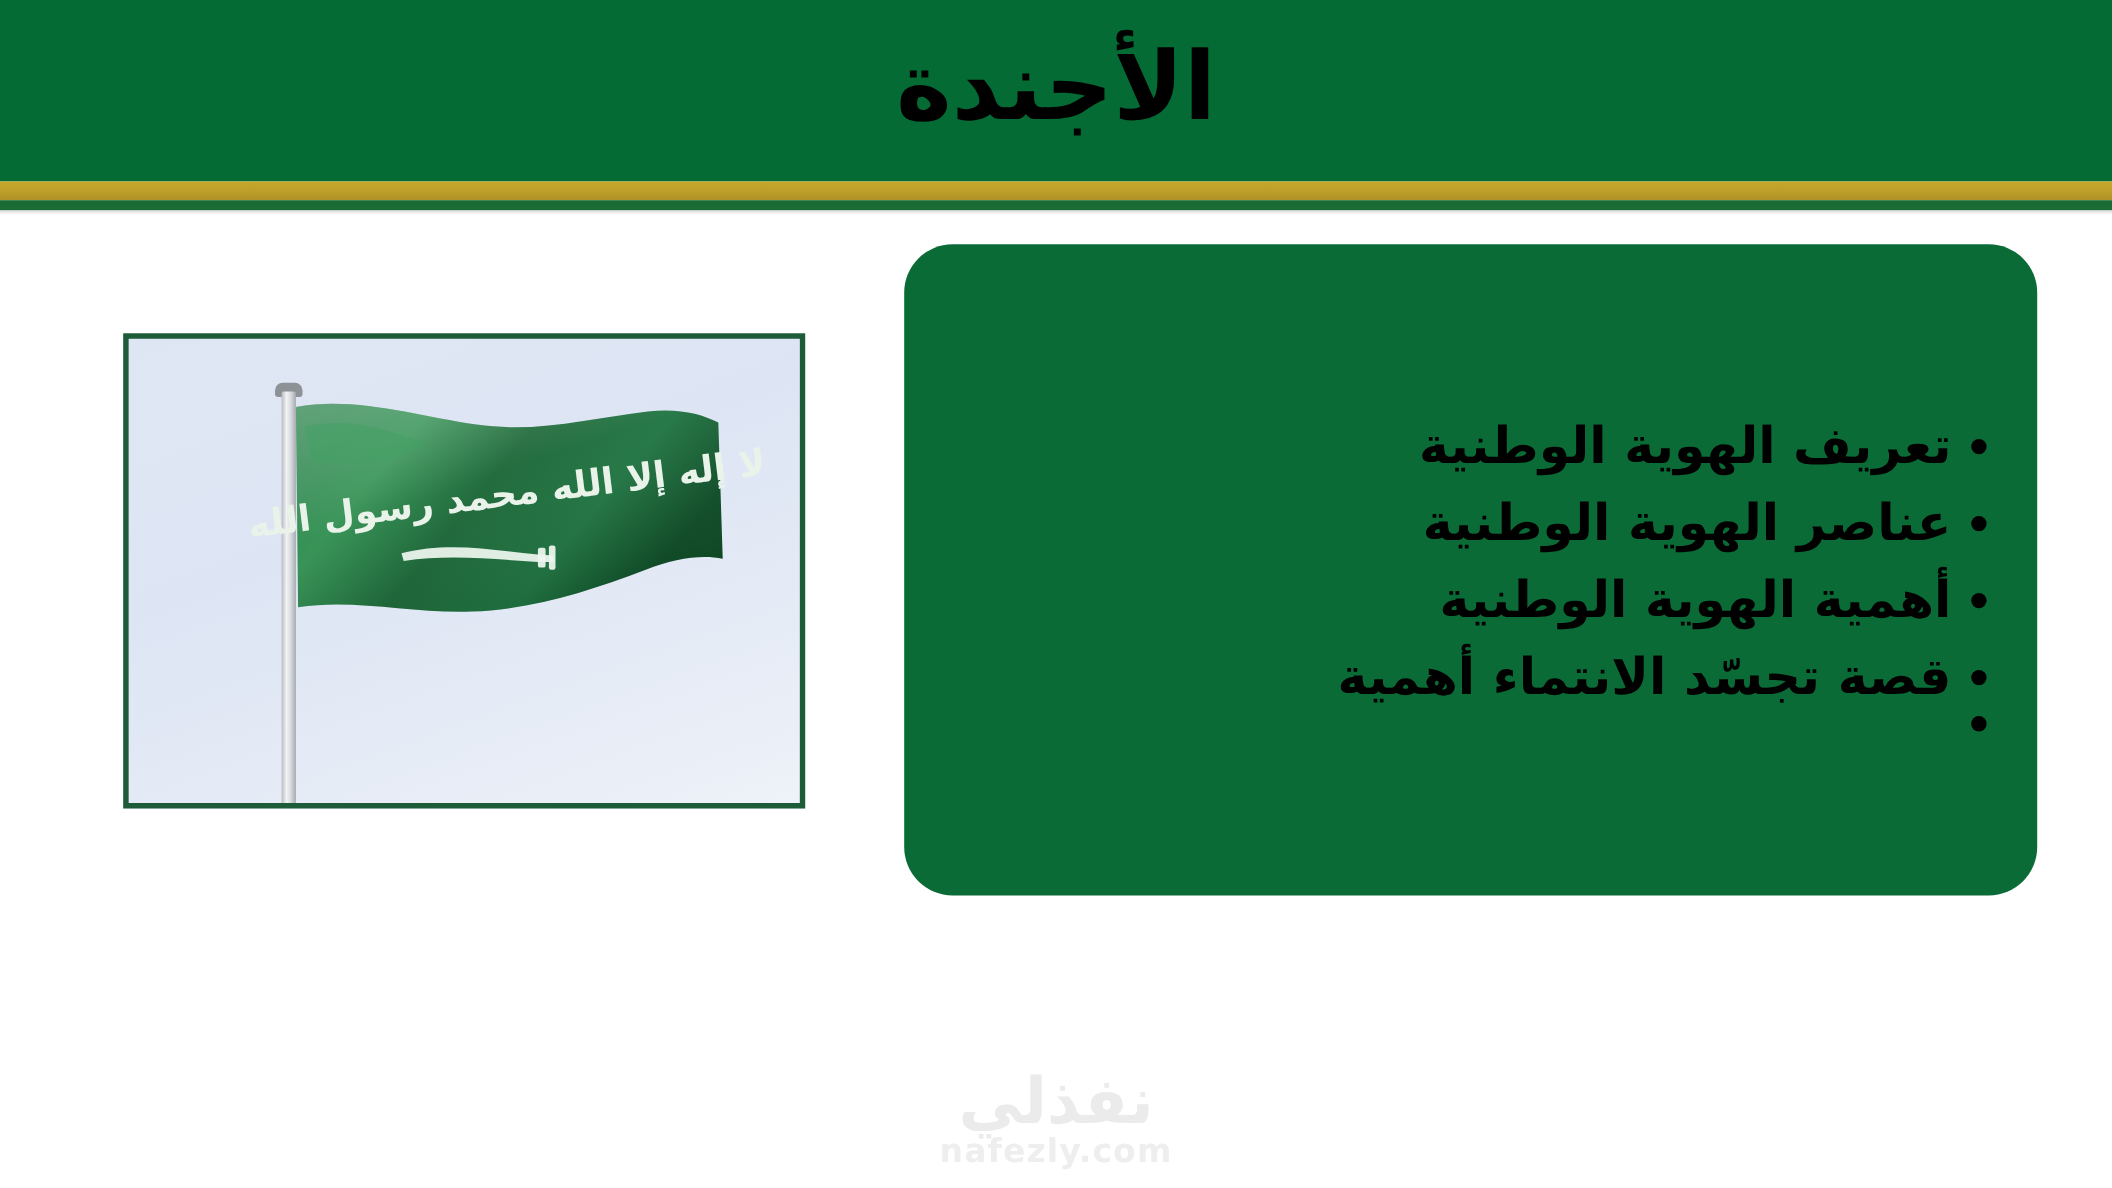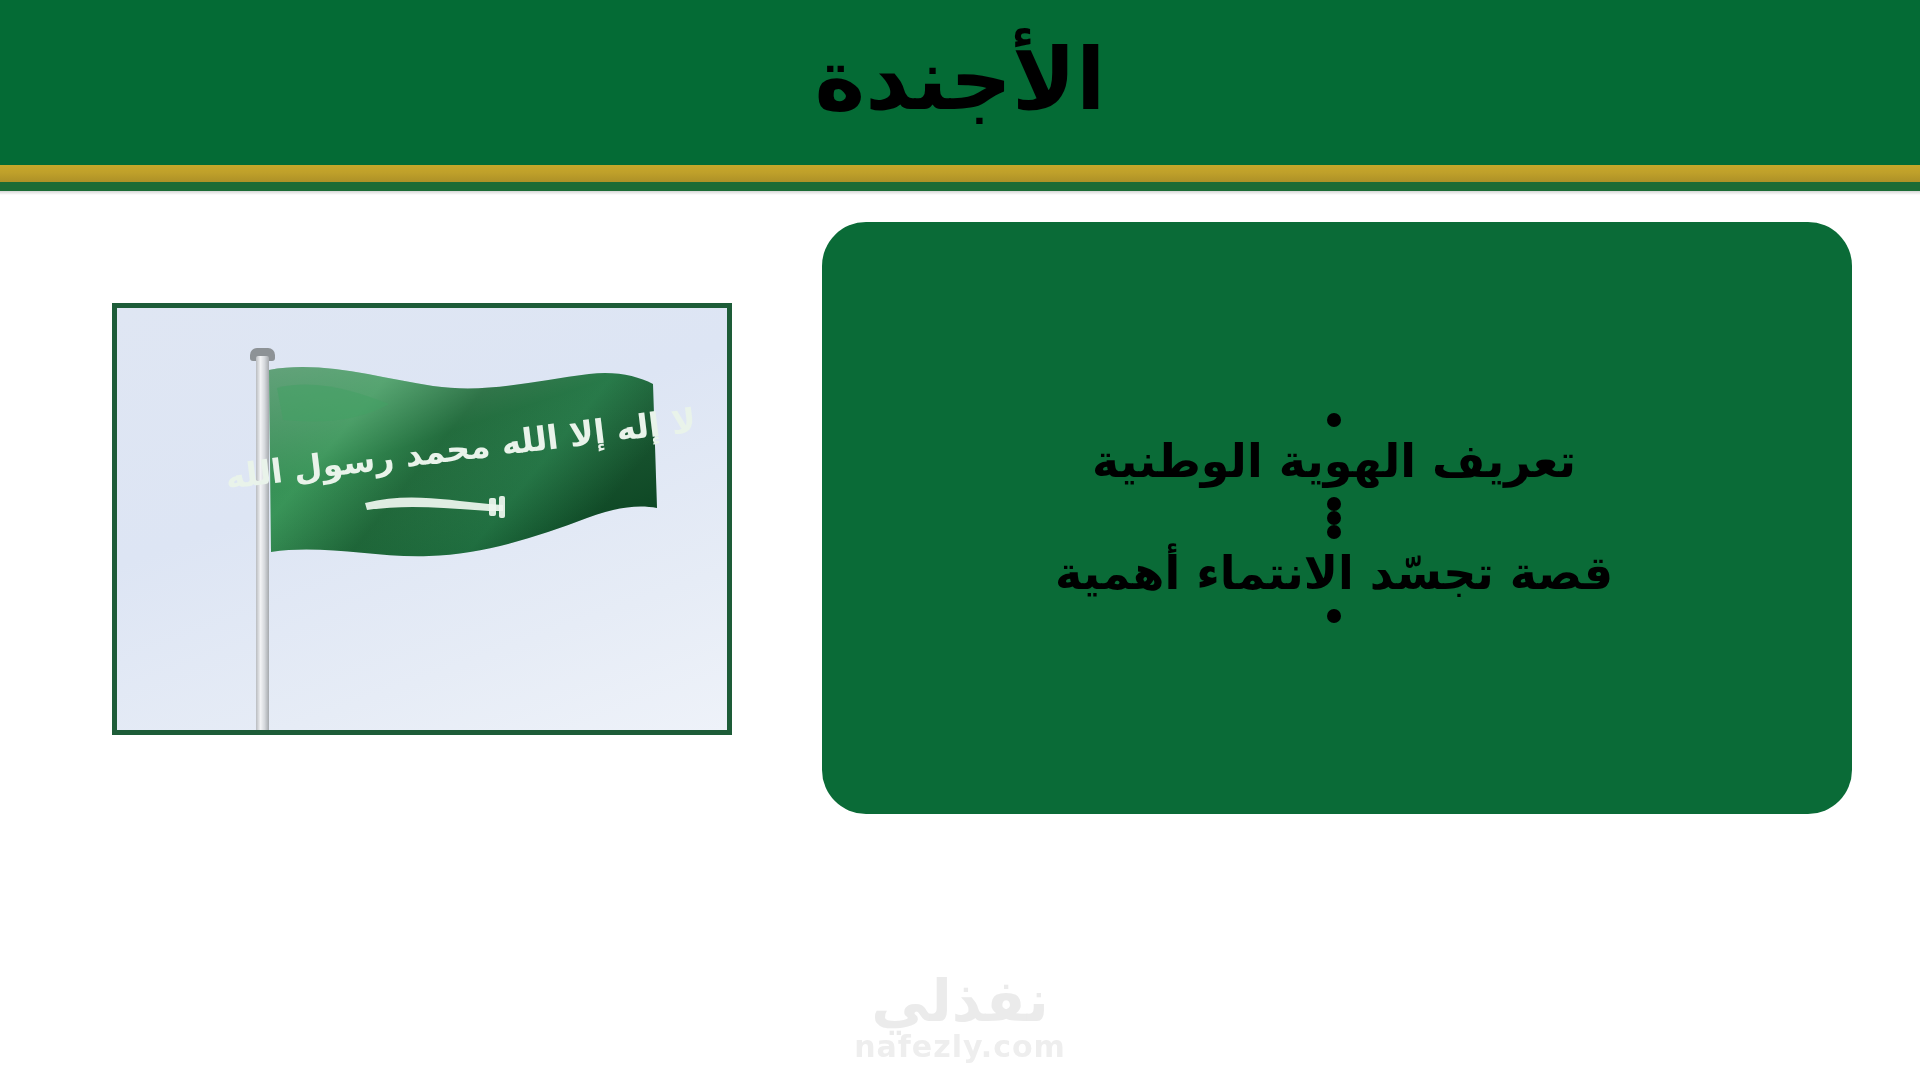--- a/index.html
+++ b/index.html
@@ -100,23 +100,23 @@
   }
   .agenda-list{
     list-style:none;
     margin:0;padding:0;
     width:100%;
     direction:rtl;
     text-align:right;
   }
   .agenda-item{
     display:flex;
-    flex-direction:column;
     align-items:center;
     justify-content:flex-start;
+    gap:18px;
     color:#000000;
     font-size:46px;
     font-weight:bold;
     line-height:1.52;
     white-space:nowrap;
   }
   .bullet-dot{
     flex:0 0 auto;
     width:14px;height:14px;
     border-radius:50%;
@@ -201,23 +201,25 @@
   </div>
 
   <div class="agenda-card">
     <ul class="agenda-list">
       <li class="agenda-item">
         <span class="bullet-dot"></span>
         <span class="agenda-text">تعريف الهوية الوطنية</span>
       </li>
       <li class="agenda-item">
         <span class="bullet-dot"></span>
-      </li>
-      <li class="agenda-item">
-        <span class="bullet-dot"></span>
+        <span class="agenda-text">عناصر الهوية الوطنية</span>
+      </li>
+      <li class="agenda-item">
+        <span class="bullet-dot"></span>
+        <span class="agenda-text">أهمية الهوية الوطنية</span>
       </li>
       <li class="agenda-item">
         <span class="bullet-dot"></span>
         <span class="agenda-text">قصة تجسّد الانتماء أهمية</span>
       </li>
       <li class="agenda-item">
         <span class="bullet-dot"></span>
       </li>
     </ul>
   </div>

